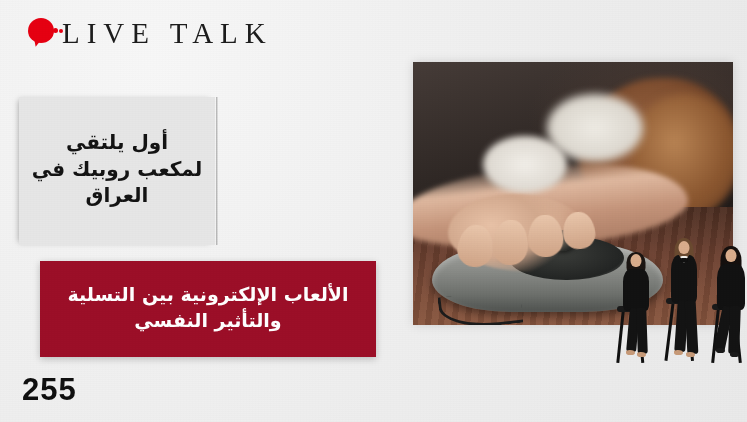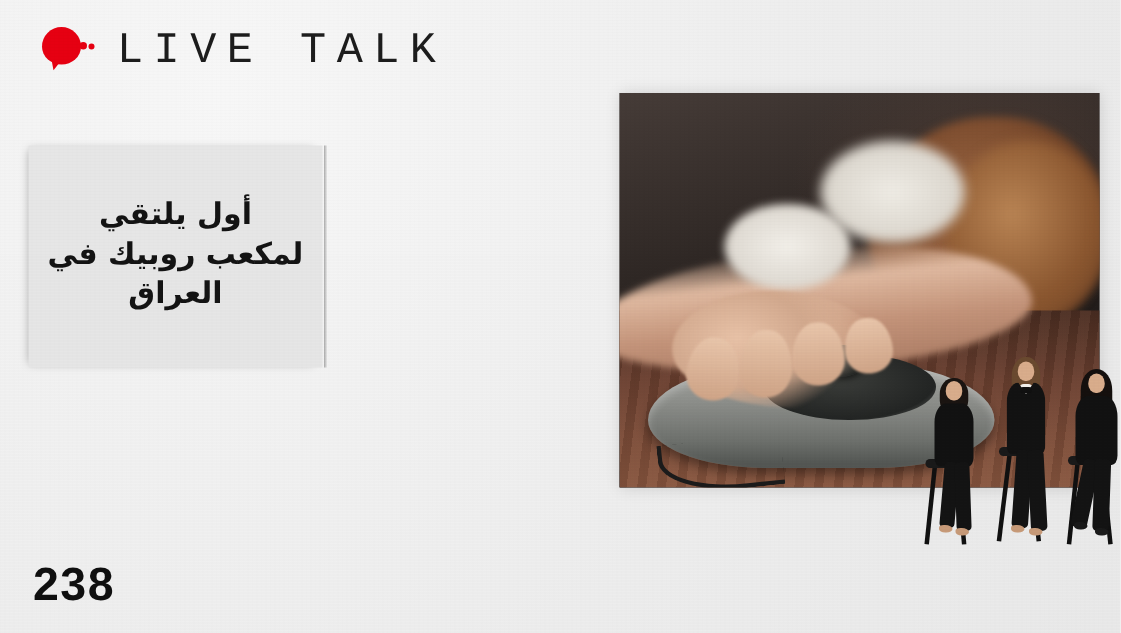--- a/index.html
+++ b/index.html
@@ -70,22 +70,22 @@
   #bubble-icon .dot1,
   #bubble-icon .dot2 {
     position: absolute;
     background: #e60012;
     border-radius: 50%;
   }
   #bubble-icon .dot1 { width: 5px; height: 5px; left: 25px; top: 10px; }
   #bubble-icon .dot2 { width: 4px; height: 4px; left: 31px; top: 11px; }
 
   #logo-text {
-    margin-left: 20px;
-    font-family: Liberation Mono, monospace;
+    margin-left: 4px;
+    font-family: Liberation Serif, serif;
     font-size: 29px;
     font-weight: 400;
     letter-spacing: 7px;
     color: #1d1d1d;
     white-space: nowrap;
   }
 
   
   .grey-box {
     position: absolute;
@@ -457,22 +457,25 @@
     <span id="logo-text">LIVE TALK</span>
   </div>
 
   <div class="grey-box" id="headline-box-1">
     <span>أول يلتقي لمكعب روبيك في العراق</span>
   </div>
 
   <div class="box-divider"></div>
 
 
-
-  <div id="episode-number">238</div>
+  <div id="red-banner">
+    <span>الألعاب الإلكترونية بين التسلية والتأثير النفسي</span>
+  </div>
+
+  <div id="episode-number">255</div>
 
   <div id="photo-frame">
     <div id="photo-clip">
       <div class="ph-bg"></div>
       <div class="ph-hair"></div>
       <div class="ph-hair2"></div>
       <div class="ph-table"></div>
       <div class="ph-sleeve2"></div>
       <div class="ph-arm"></div>
       <div class="ph-sleeve"></div>

